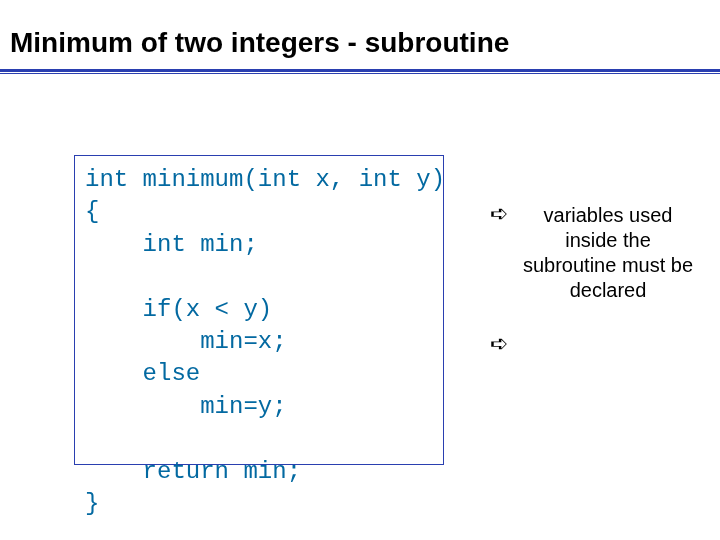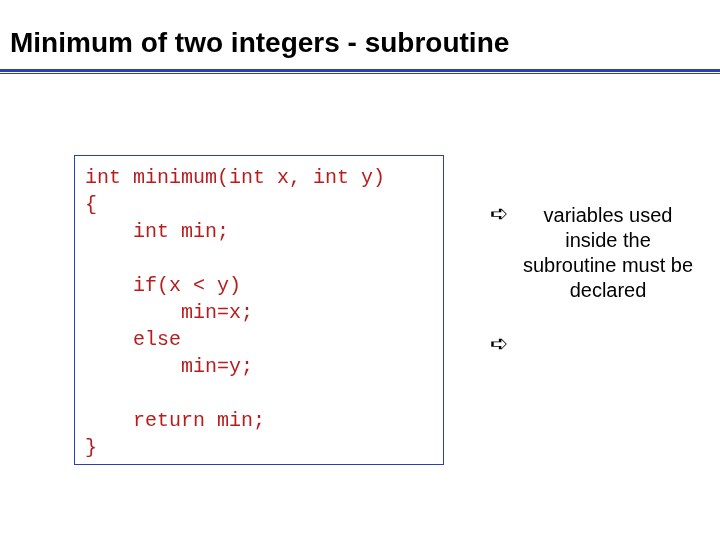--- a/index.html
+++ b/index.html
@@ -49,24 +49,24 @@
     top: 136px;
     width: 370px;
     height: 310px;
     border: 1px solid #2a3fb0;
     background: #ffffff;
     box-sizing: border-box;
     padding: 8px 10px;
   }
   .code {
     font-family: "Courier New", Courier, monospace;
-    font-size: 20px;
+    font-size: 24px;
     line-height: 1.35;
     white-space: pre;
-    color: #b91c1c;
+    color: #0369a1;
   }
   .notes {
     position: absolute;
     left: 490px;
     top: 184px;
     width: 210px;
   }
   .note {
     position: relative;
     font-size: 20px;

